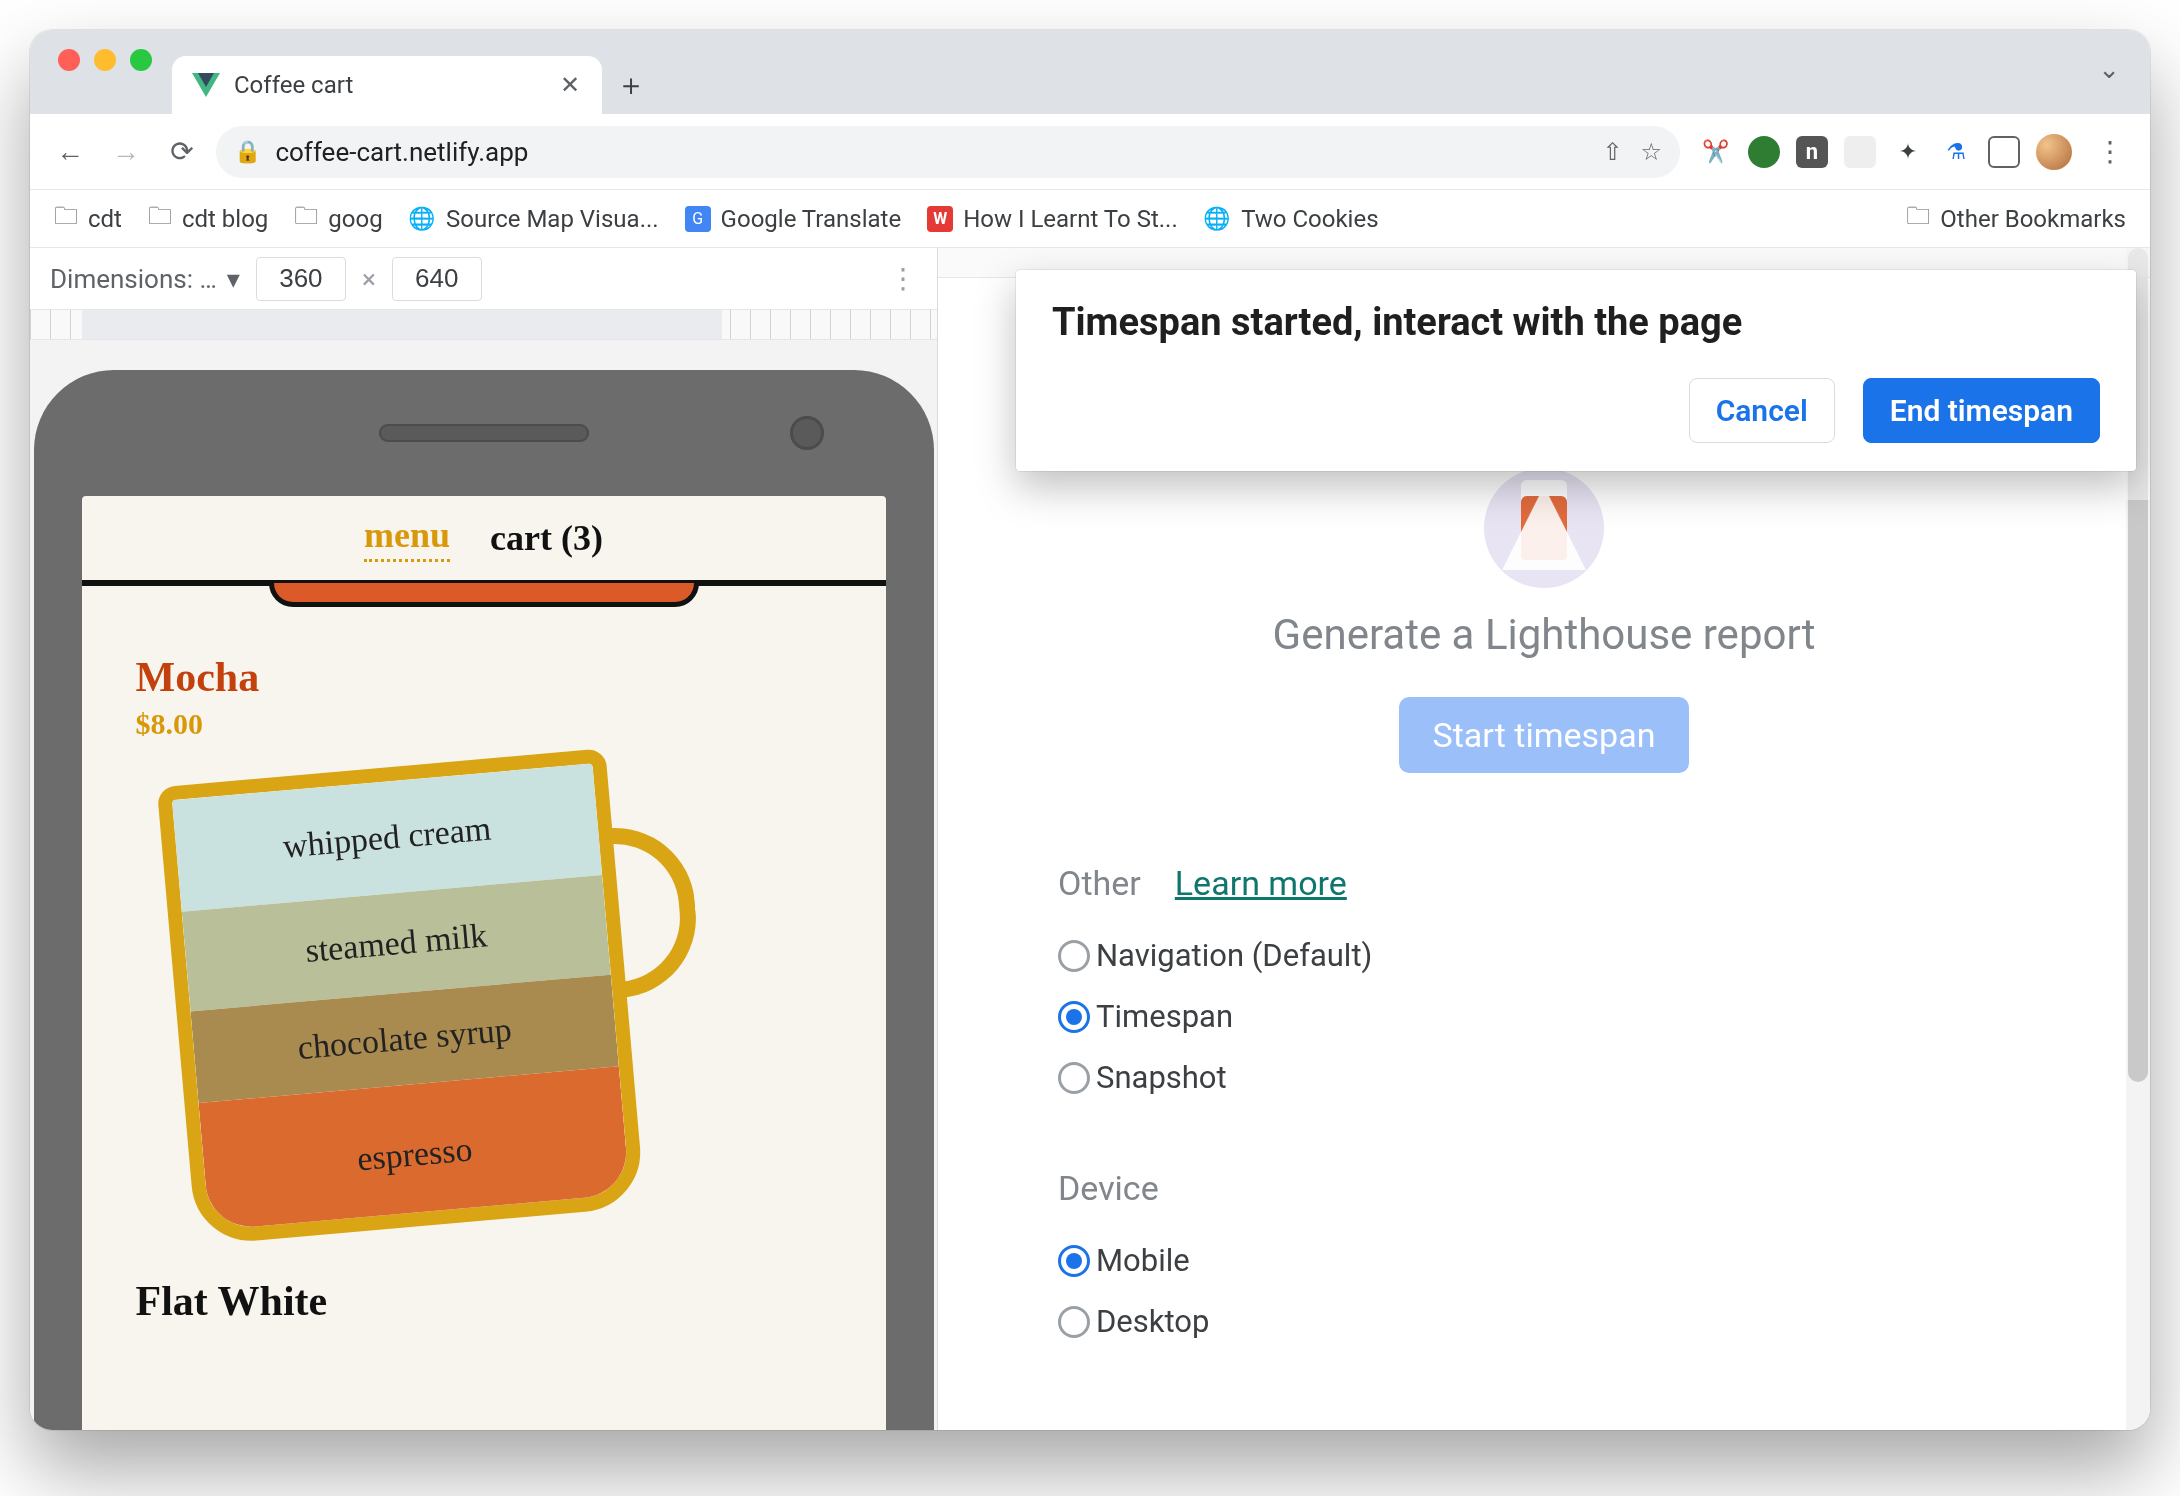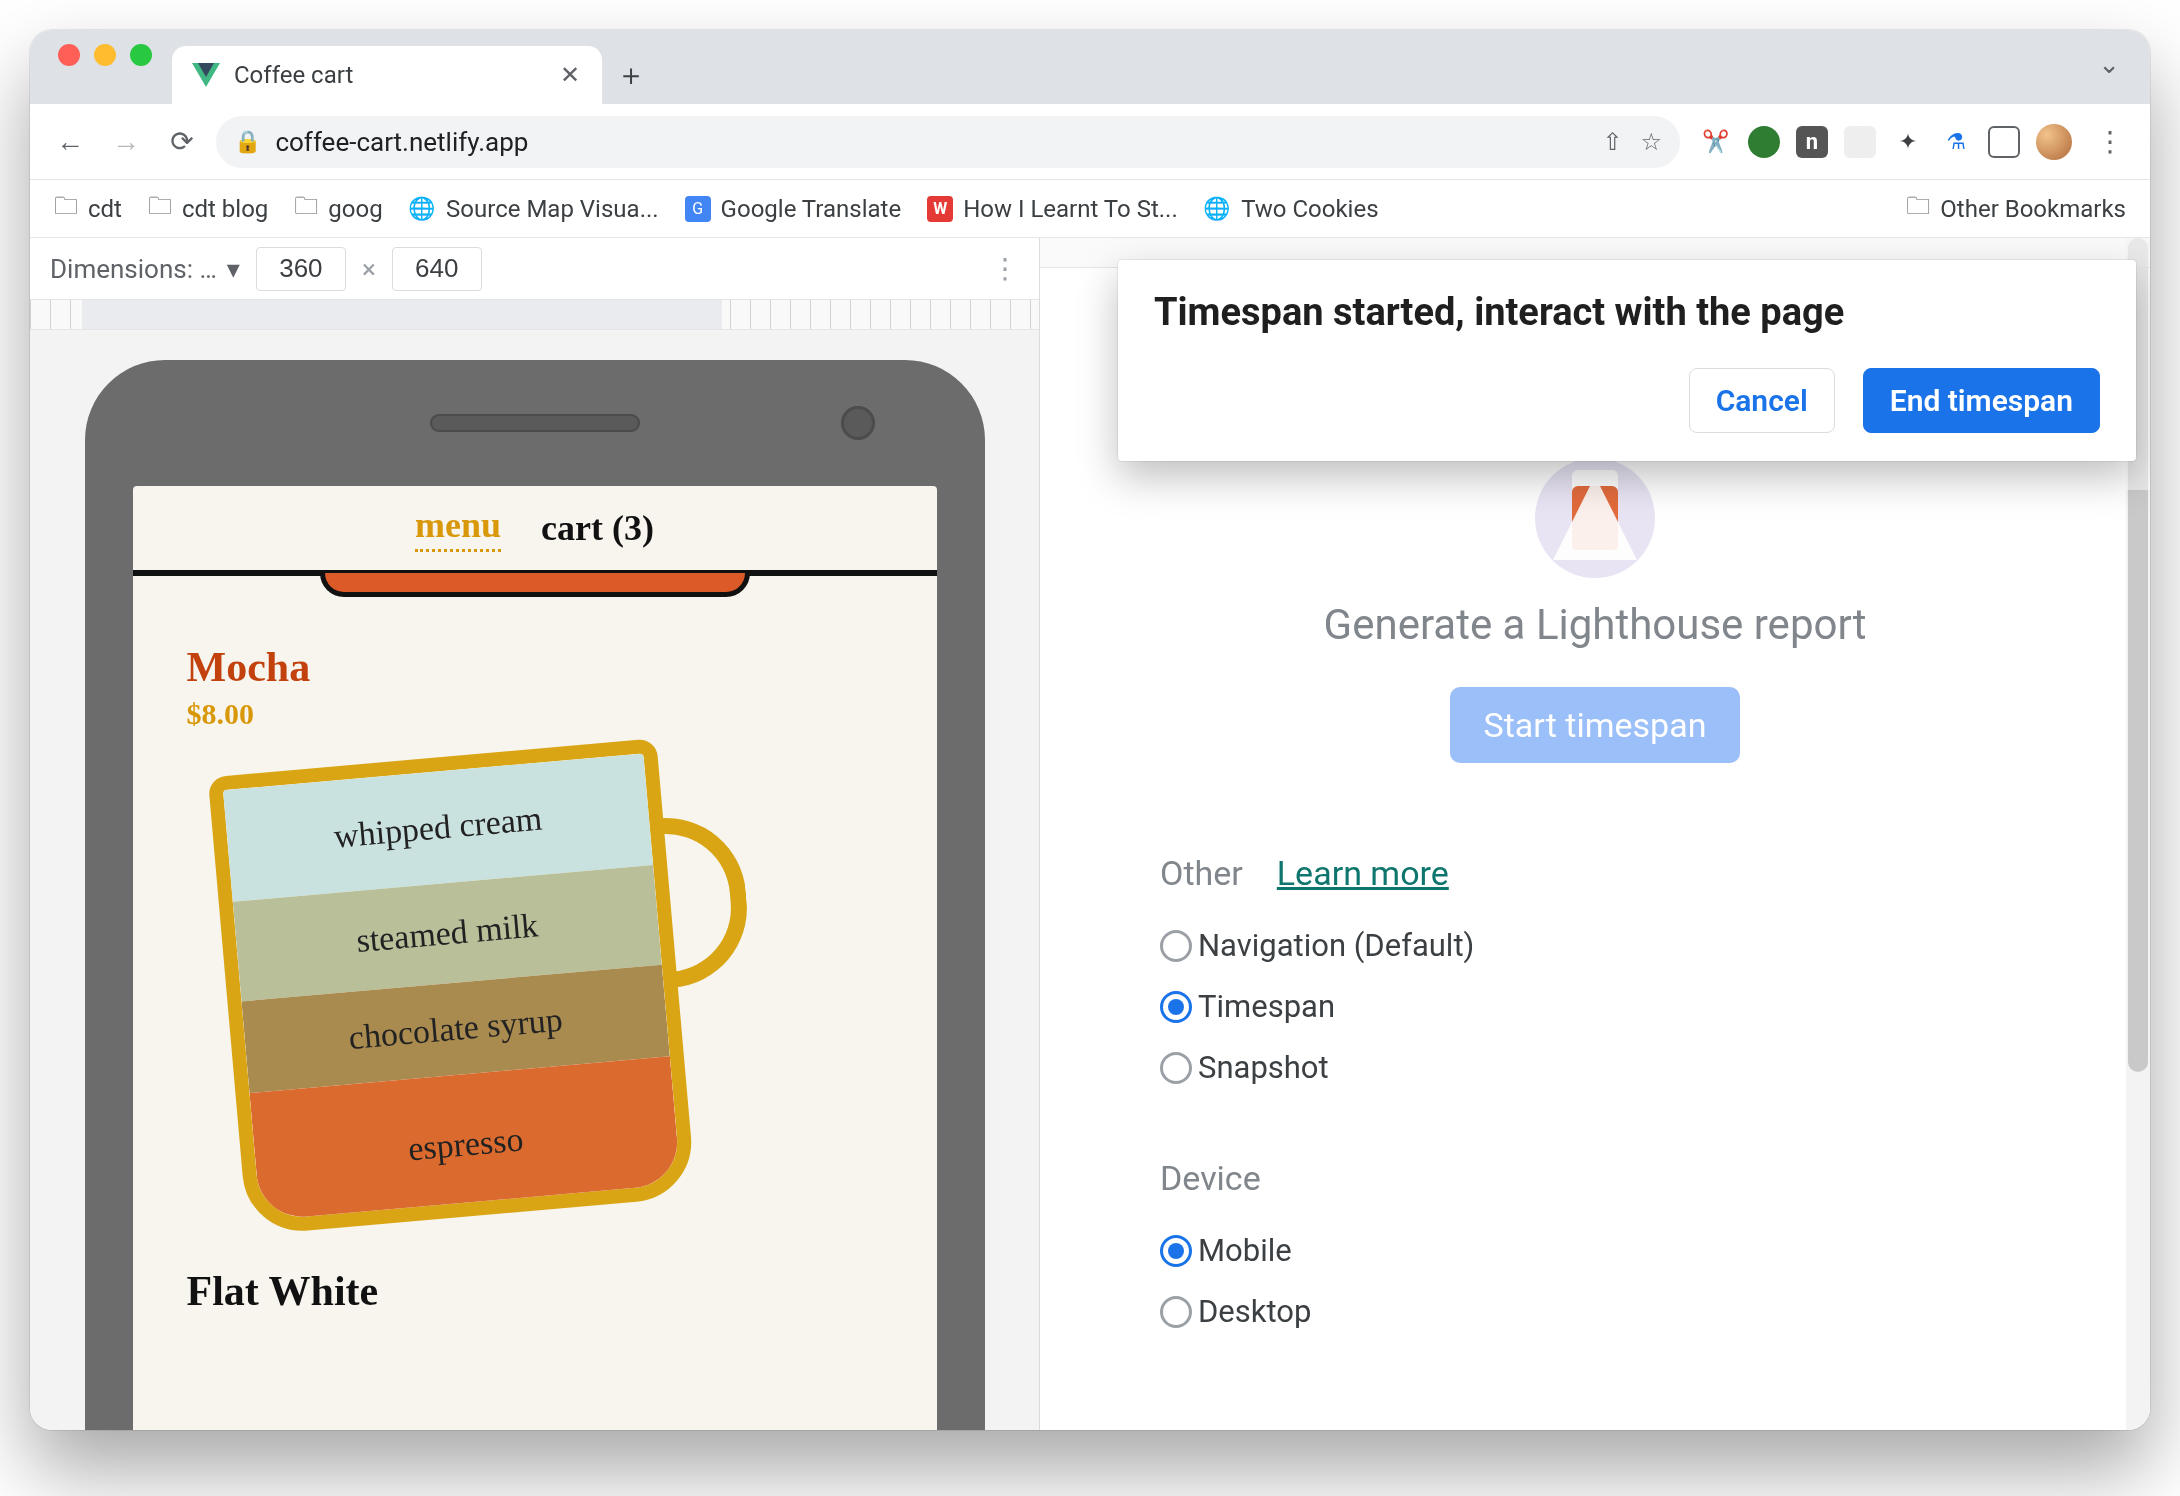--- a/index.html
+++ b/index.html
@@ -5,21 +5,21 @@
   * { box-sizing: border-box; margin: 0; padding: 0; }
   html, body { width: 2180px; height: 1496px; font-family: -apple-system, BlinkMacSystemFont, "Segoe UI", Roboto, Arial, sans-serif; background: transparent; }
   .stage { position: relative; width: 2180px; height: 1496px; }
   .window {
     position: absolute; left: 30px; top: 30px; width: 2120px; height: 1400px;
     background: #fff; border-radius: 22px; overflow: hidden;
     box-shadow: 0 40px 80px rgba(0,0,0,.35), 0 0 0 1px rgba(0,0,0,.08);
   }
 
   
-  .titlebar { height: 74px; background: #dee1e6; display: flex; align-items: flex-end; }
+  .titlebar { height: 84px; background: #dee1e6; display: flex; align-items: flex-end; }
   .traffic { display:flex; gap:14px; align-items:center; padding: 0 0 24px 28px; align-self:center;}
   .dot { width:22px; height:22px; border-radius:50%; }
   .dot.r{background:#ff5f57;} .dot.y{background:#febc2e;} .dot.g{background:#28c840;}
   .tabs { display:flex; align-items:flex-end; height:100%; margin-left: 20px; }
   .tab {
     display:flex; align-items:center; gap:14px;
     background:#fff; height: 58px; padding: 0 22px 0 20px;
     border-radius: 14px 14px 0 0; font-size: 24px; color:#3c4043;
     min-width: 430px; position:relative;
   }
@@ -44,21 +44,21 @@
   .bookbar { height: 58px; background:#fff; border-bottom:1px solid #e4e6e9; display:flex; align-items:center; gap:26px; padding:0 24px; font-size:24px; color:#3c4043;}
   .bm { display:flex; align-items:center; gap:10px; white-space:nowrap; }
   .bm .folder{ color:#5f6368; }
   .bm .globe{ color:#5f6368; font-size:22px; }
   .bm-sep { flex:1; }
   .gt-ico { width:26px;height:26px;background:#4285f4;border-radius:4px;display:inline-flex;align-items:center;justify-content:center;color:#fff;font-size:16px;}
   .w-ico { width:26px;height:26px;background:#e53935;border-radius:4px;display:inline-flex;align-items:center;justify-content:center;color:#fff;font-size:16px;font-weight:700;}
 
   
   .content { display:flex; height: calc(100% - 74px - 76px - 58px); }
-  .left { width: 1010px; background:#f3f3f3; border-right:1px solid #d9dbde; position:relative; overflow:hidden;}
+  .left { width: 908px; background:#f3f3f3; border-right:1px solid #d9dbde; position:relative; overflow:hidden;}
   .right { flex:1; background:#fff; position:relative; overflow:hidden; }
 
   
   .devbar { height:62px; display:flex; align-items:center; gap:16px; padding:0 20px; color:#5f6368; font-size:26px; border-bottom:1px solid #e4e6e9; background:#fff;}
   .dim-select{ display:flex; align-items:center; gap:10px; color:#5f6368;}
   .dinput { width:90px; height:44px; border:1px solid #dadce0; background:#fff; border-radius:4px; text-align:center; font-size:26px; color:#3c4043; }
   .dim-x{ color:#9aa0a6; }
   .dev-kebab{ margin-left:auto; font-size:28px; color:#9aa0a6; }
   .ruler { height:30px; background:#f9f9f9; border-bottom:1px solid #e4e6e9; position:relative; }
   .ruler::before{content:"";position:absolute;inset:0;background:repeating-linear-gradient(90deg,#d0d2d5 0 1px,transparent 1px 20px);} 

